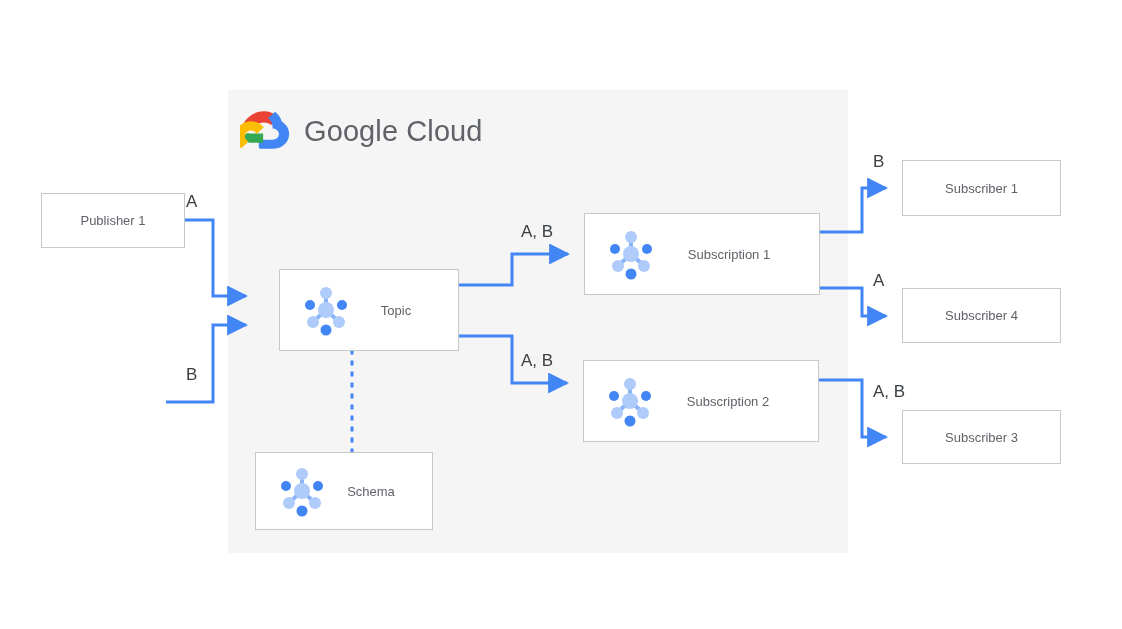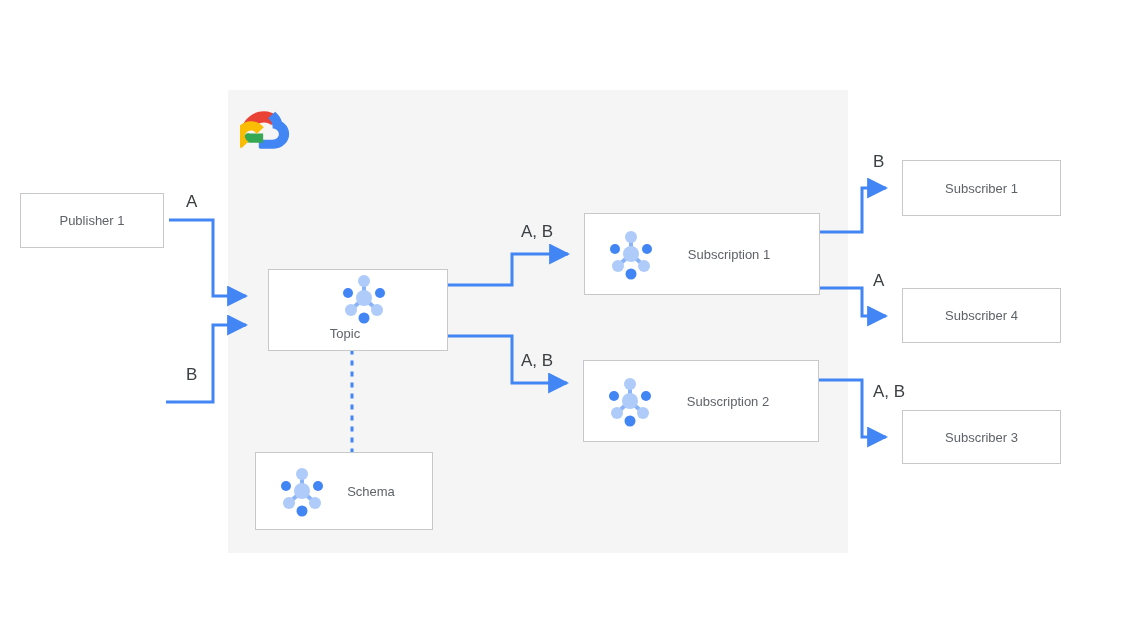--- a/index.html
+++ b/index.html
@@ -99,20 +99,21 @@
 
   <div class="gcp-brand">
     <span>
       <svg class="gcp-logo" viewBox="0 0 50 42" xmlns="http://www.w3.org/2000/svg">
         <path d="M31.2 14.6l1.9 0 5.4-5.4 0.3-2.3C28.7-1.9 13.8-0.1 5.8 10.1 3.6 12.9 1.9 16.3 1.1 19.8l1.9-0.3 10.8-1.8 0.8-0.9C19.4 11.6 27.2 10.9 31.8 15.6l-0.6-1z" fill="#ea4335"></path>
         <path d="M44.6 19.8C43.4 15.2 40.9 11.1 37.4 8l-7.6 7.6c3.2 2.6 5 6.5 4.9 10.6v1.3c3.7 0 6.7 3 6.7 6.7s-3 6.6-6.7 6.6H21.3l-1.3 1.4v8.1l1.3 1.2h13.4c9.6 0.1 17.5-7.6 17.6-17.2 0.1-5.8-2.8-11.3-7.7-14.5z" fill="#4285f4" transform="translate(0,-5) scale(0.94,0.85)"></path>
         <path d="M8.5 41.5h13.4V30.8H8.5c-1 0-1.9-0.2-2.8-0.6l-1.9 0.6L-1.6 36.2l-0.5 1.8C0.9 40.3 4.6 41.6 8.5 41.5z" fill="#34a853" transform="translate(3,-3) scale(0.92,0.86)"></path>
         <path d="M8.5 16.6C-1.1 16.7-8.8 24.6-8.7 34.2c0 5.4 2.6 10.5 6.9 13.7l7.8-7.8c-3.4-1.5-4.9-5.5-3.4-8.8s5.5-4.9 8.8-3.4c1.5 0.7 2.7 1.9 3.4 3.4l7.8-7.8C19.2 19.1 14 16.5 8.5 16.6z" fill="#fbbc04" transform="translate(3,-3) scale(0.92,0.86)"></path>
       </svg>
     </span>
+    <span class="gcp-wordmark"><span>Google</span> <span class="w-cloud">Cloud</span></span>
   </div>
 
   <svg class="edges" viewBox="0 0 1122 629" xmlns="http://www.w3.org/2000/svg">
     <defs>
       <marker id="arrow" viewBox="0 0 10 10" refX="9" refY="5" markerWidth="7" markerHeight="7" orient="auto-start-reverse">
         <path d="M 0 0 L 10 5 L 0 10 z" fill="#4285f4"></path>
       </marker>
     </defs>
 
     <path fill="none" stroke="#4285f4" stroke-width="3" d="M 169 220 L 213 220 L 213 296 L 246 296" marker-end="url(#arrow)"></path>
@@ -133,26 +134,26 @@
   </svg>
 
   <div class="edge-label" style="left:186px; top:192px;">A</div>
   <div class="edge-label" style="left:186px; top:365px;">B</div>
   <div class="edge-label" style="left:521px; top:222px;">A, B</div>
   <div class="edge-label" style="left:521px; top:351px;">A, B</div>
   <div class="edge-label" style="left:873px; top:152px;">B</div>
   <div class="edge-label" style="left:873px; top:271px;">A</div>
   <div class="edge-label" style="left:873px; top:382px;">A, B</div>
 
-  <div class="node" style="left:20px; top:193px; width:144px; height:55px;">
+  <div class="node" style="left:41px; top:193px; width:144px; height:55px;">
     <span>Publisher 1</span>
   </div>
 
 
-  <div class="node with-icon" style="left:268px; top:269px; width:180px; height:82px;flex-direction:column;">
+  <div class="node with-icon" style="left:279px; top:269px; width:180px; height:82px;">
     <span class="node-icon">
       <svg viewBox="0 0 56 56" xmlns="http://www.w3.org/2000/svg">
         <g stroke="#8ab4f8" stroke-width="4" stroke-linecap="round">
           <line x1="28" y1="28" x2="28" y2="14"></line>
           <line x1="28" y1="28" x2="17" y2="38"></line>
           <line x1="28" y1="28" x2="39" y2="38"></line>
         </g>
         <circle cx="28" cy="28" r="8" fill="#aecbfa"></circle>
         <circle cx="28" cy="11" r="6" fill="#aecbfa"></circle>
         <circle cx="12" cy="23" r="5" fill="#4285f4"></circle>

